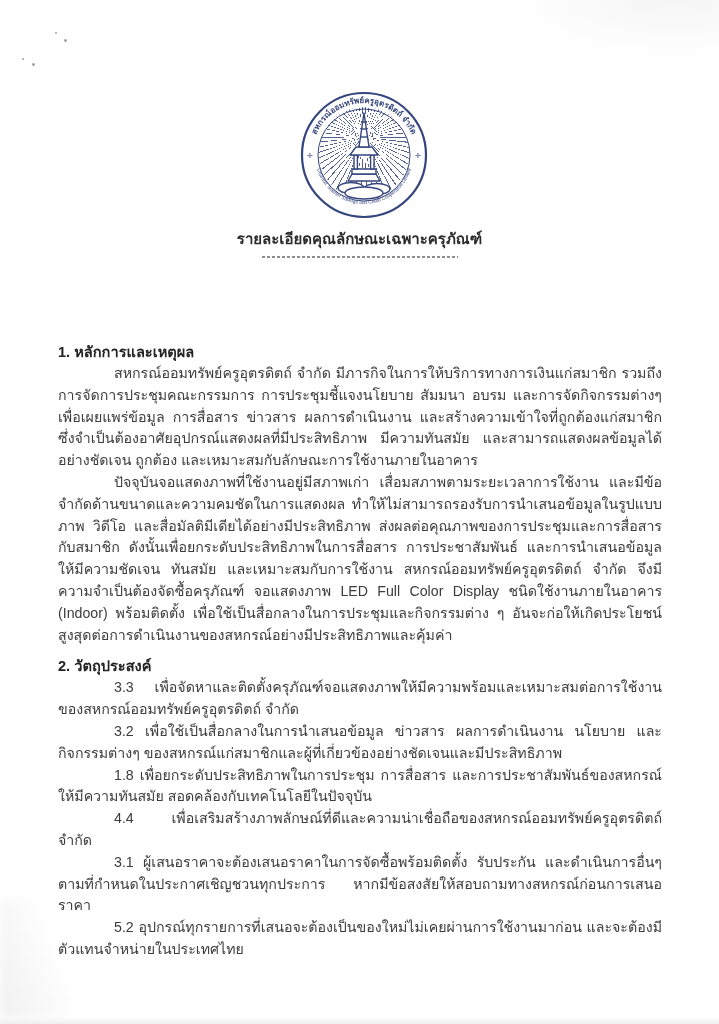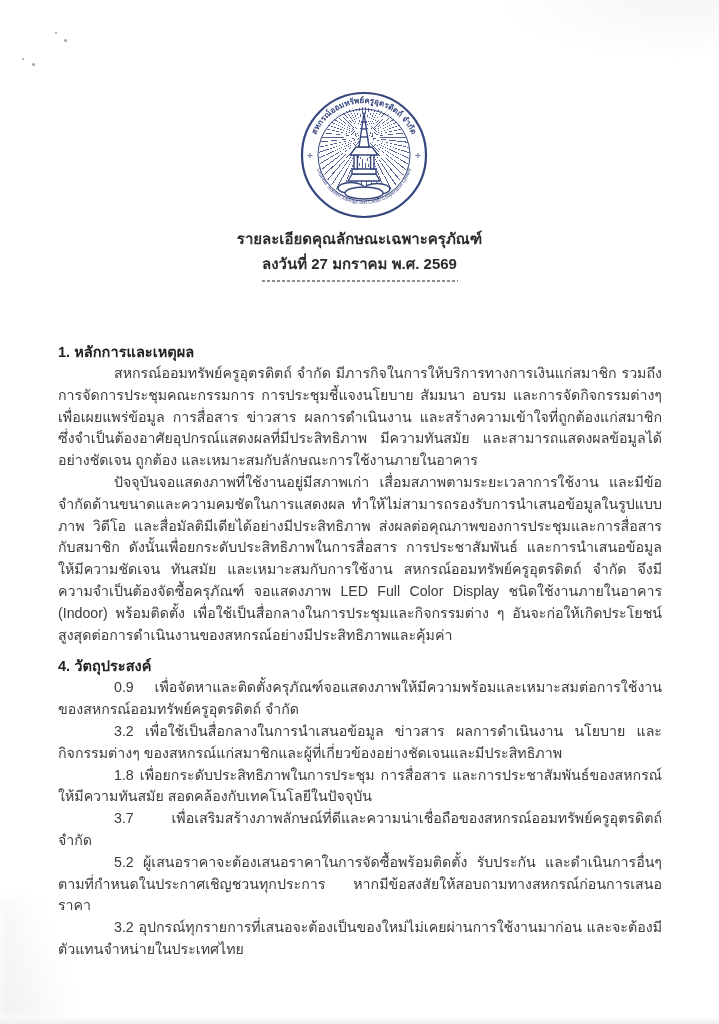--- a/index.html
+++ b/index.html
@@ -110,32 +110,31 @@
       <text font-size="4.9" fill="#35457d" font-family="Liberation Sans, DejaVu Sans, sans-serif">
         <textPath href="#arcBottom" startOffset="50%" text-anchor="middle">Uttaradit Teacher Savings and Credit Cooperative Limited</textPath>
       </text>
       <text x="14" y="73" font-size="7" fill="#35457d" text-anchor="middle">✛</text>
       <text x="122" y="73" font-size="7" fill="#35457d" text-anchor="middle">✛</text>
     </svg>
   </div>
 
   <div class="title-block">
     <div>รายละเอียดคุณลักษณะเฉพาะครุภัณฑ์</div>
-    <div>ลงวันที่ 27 มกราคม พ.ศ. 2569</div>
     <div class="separator"></div>
   </div>
 
   <div class="content">
     <h2 class="first">1. หลักการและเหตุผล</h2>
     <p>สหกรณ์ออมทรัพย์ครูอุตรดิตถ์ จำกัด มีภารกิจในการให้บริการทางการเงินแก่สมาชิก รวมถึงการจัดการประชุมคณะกรรมการ การประชุมชี้แจงนโยบาย สัมมนา อบรม และการจัดกิจกรรมต่างๆ เพื่อเผยแพร่ข้อมูล การสื่อสาร ข่าวสาร ผลการดำเนินงาน และสร้างความเข้าใจที่ถูกต้องแก่สมาชิก ซึ่งจำเป็นต้องอาศัยอุปกรณ์แสดงผลที่มีประสิทธิภาพ มีความทันสมัย และสามารถแสดงผลข้อมูลได้อย่างชัดเจน ถูกต้อง และเหมาะสมกับลักษณะการใช้งานภายในอาคาร</p>
     <p>ปัจจุบันจอแสดงภาพที่ใช้งานอยู่มีสภาพเก่า เสื่อมสภาพตามระยะเวลาการใช้งาน และมีข้อจำกัดด้านขนาดและความคมชัดในการแสดงผล ทำให้ไม่สามารถรองรับการนำเสนอข้อมูลในรูปแบบภาพ วิดีโอ และสื่อมัลติมีเดียได้อย่างมีประสิทธิภาพ ส่งผลต่อคุณภาพของการประชุมและการสื่อสารกับสมาชิก ดังนั้นเพื่อยกระดับประสิทธิภาพในการสื่อสาร การประชาสัมพันธ์ และการนำเสนอข้อมูลให้มีความชัดเจน ทันสมัย และเหมาะสมกับการใช้งาน สหกรณ์ออมทรัพย์ครูอุตรดิตถ์ จำกัด จึงมีความจำเป็นต้องจัดซื้อครุภัณฑ์ จอแสดงภาพ LED Full Color Display ชนิดใช้งานภายในอาคาร (Indoor) พร้อมติดตั้ง เพื่อใช้เป็นสื่อกลางในการประชุมและกิจกรรมต่าง ๆ อันจะก่อให้เกิดประโยชน์สูงสุดต่อการดำเนินงานของสหกรณ์อย่างมีประสิทธิภาพและคุ้มค่า</p>
 
-    <h2>4. วัตถุประสงค์</h2>
-    <p>0.9  เพื่อจัดหาและติดตั้งครุภัณฑ์จอแสดงภาพให้มีความพร้อมและเหมาะสมต่อการใช้งานของสหกรณ์ออมทรัพย์ครูอุตรดิตถ์ จำกัด</p>
+    <h2>2. วัตถุประสงค์</h2>
+    <p>3.3  เพื่อจัดหาและติดตั้งครุภัณฑ์จอแสดงภาพให้มีความพร้อมและเหมาะสมต่อการใช้งานของสหกรณ์ออมทรัพย์ครูอุตรดิตถ์ จำกัด</p>
     <p>3.2 เพื่อใช้เป็นสื่อกลางในการนำเสนอข้อมูล ข่าวสาร ผลการดำเนินงาน นโยบาย และกิจกรรมต่างๆ ของสหกรณ์แก่สมาชิกและผู้ที่เกี่ยวข้องอย่างชัดเจนและมีประสิทธิภาพ</p>
     <p>1.8 เพื่อยกระดับประสิทธิภาพในการประชุม การสื่อสาร และการประชาสัมพันธ์ของสหกรณ์ให้มีความทันสมัย สอดคล้องกับเทคโนโลยีในปัจจุบัน</p>
-    <p>3.7 เพื่อเสริมสร้างภาพลักษณ์ที่ดีและความน่าเชื่อถือของสหกรณ์ออมทรัพย์ครูอุตรดิตถ์ จำกัด</p>
+    <p>4.4 เพื่อเสริมสร้างภาพลักษณ์ที่ดีและความน่าเชื่อถือของสหกรณ์ออมทรัพย์ครูอุตรดิตถ์ จำกัด</p>
 
-    <p>5.2 ผู้เสนอราคาจะต้องเสนอราคาในการจัดซื้อพร้อมติดตั้ง รับประกัน และดำเนินการอื่นๆ  ตามที่กำหนดในประกาศเชิญชวนทุกประการ หากมีข้อสงสัยให้สอบถามทางสหกรณ์ก่อนการเสนอราคา</p>
-    <p>3.2 อุปกรณ์ทุกรายการที่เสนอจะต้องเป็นของใหม่ไม่เคยผ่านการใช้งานมาก่อน และจะต้องมีตัวแทนจำหน่ายในประเทศไทย</p>
+    <p>3.1 ผู้เสนอราคาจะต้องเสนอราคาในการจัดซื้อพร้อมติดตั้ง รับประกัน และดำเนินการอื่นๆ  ตามที่กำหนดในประกาศเชิญชวนทุกประการ หากมีข้อสงสัยให้สอบถามทางสหกรณ์ก่อนการเสนอราคา</p>
+    <p>5.2 อุปกรณ์ทุกรายการที่เสนอจะต้องเป็นของใหม่ไม่เคยผ่านการใช้งานมาก่อน และจะต้องมีตัวแทนจำหน่ายในประเทศไทย</p>
   </div>
 
 </div>
 
 </body></html>

